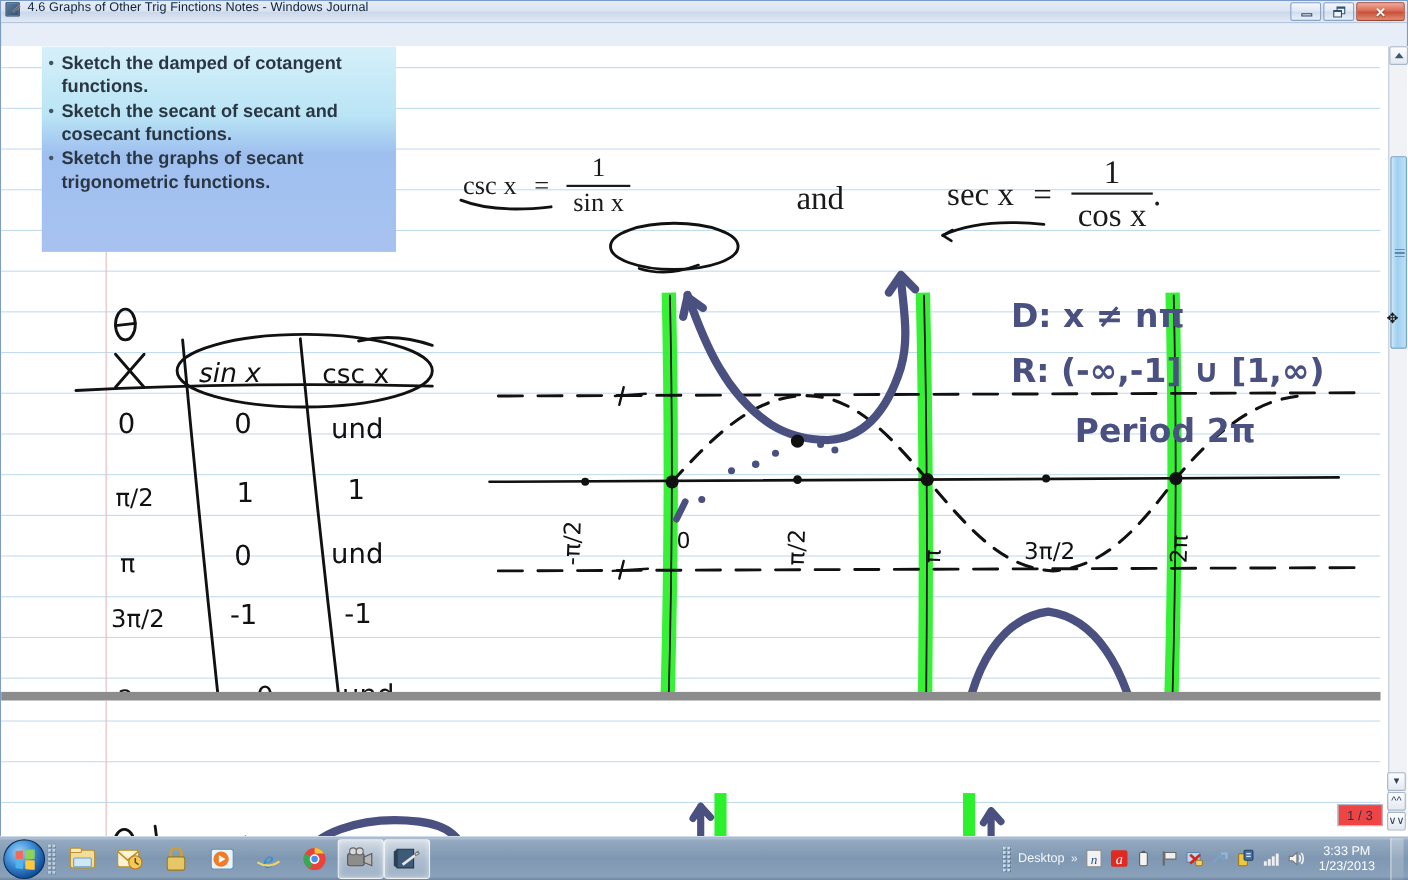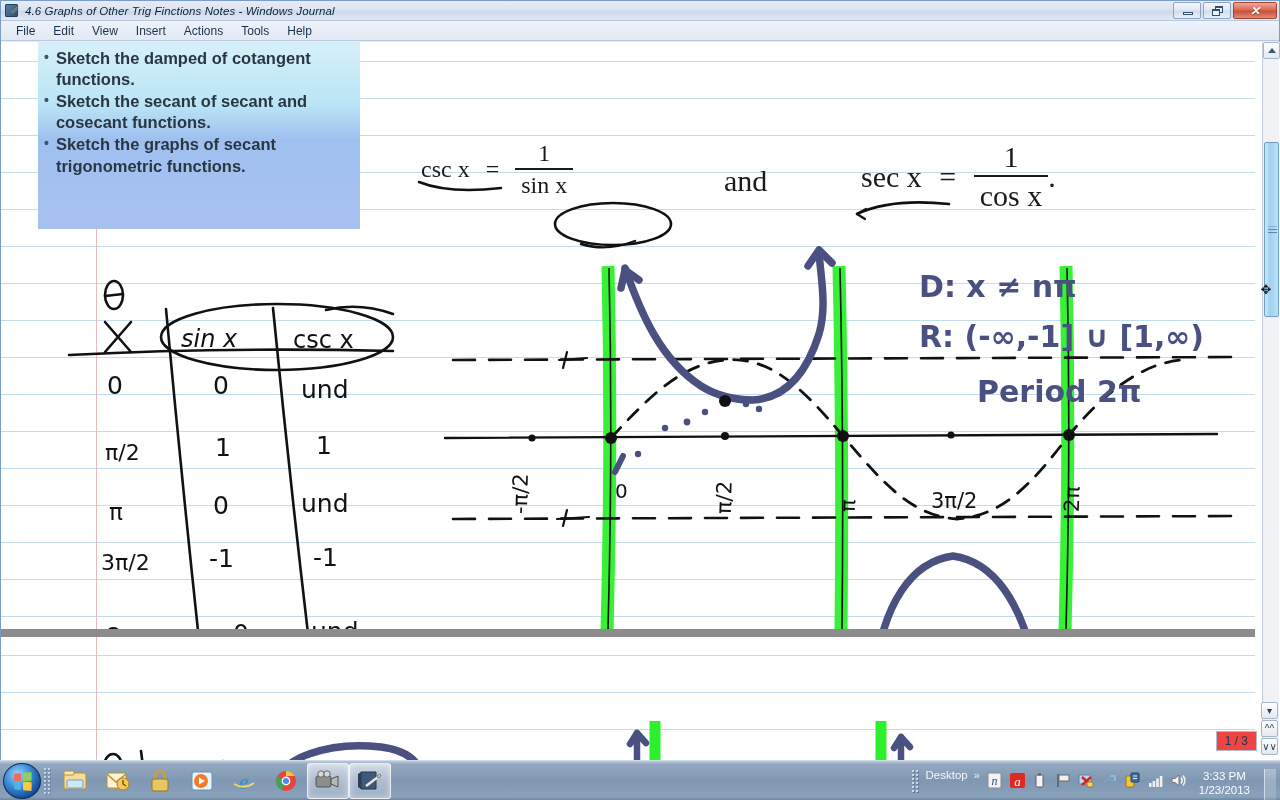--- a/index.html
+++ b/index.html
@@ -21,21 +21,21 @@
     position: absolute; left: 0; top: 0;
     width: 1280px; height: 760px;
     background: #e8eef7;
     border: 1px solid #7a9cc6;
   }
   .titlebar {
     position: relative;
     height: 20px;
     background: linear-gradient(to bottom, #e6ecf6 0%, #dbe4f1 45%, #ccd8ea 55%, #e2e9f4 100%);
     border-bottom: 1px solid #b5c6dd;
-    display: flex; align-items: center; font-style: italic;
+    display: flex; 
   }
   .title-icon {
     width: 16px; height: 15px; margin-left: 3px; margin-right: 5px;
     position: relative; flex: none;
   }
   .title-icon .book {
     position: absolute; left: 1px; top: 1px; width: 13px; height: 13px;
     background: linear-gradient(135deg, #5a7fa8, #33506e);
     border: 1px solid #24405c; border-radius: 1px;
   }
@@ -237,21 +237,21 @@
     position: relative;
   }
   .tb-icon.active {
     background: linear-gradient(to bottom, rgba(255,255,255,.55), rgba(255,255,255,.18));
     border: 1px solid rgba(255,255,255,.75);
     border-radius: 3px;
     box-shadow: inset 0 0 6px rgba(255,255,255,.5);
   }
 
   .tray {
-    margin-left: auto; height: 24px; display: flex; 
+    margin-left: auto; height: 24px; display: flex; align-items: center;
     padding-right: 4px; gap: 6px;
   }
   .tray-grip {
     width: 9px; height: 24px;
     background-image: radial-gradient(#cddbe9 40%, transparent 41%), radial-gradient(#5e7792 40%, transparent 41%);
     background-size: 4px 4px; background-position: 0 0, 1px 1px;
   }
   .tray-label { font-size: 11.5px; color: #f2f6fb; }
   .tray-chev { font-size: 11px; color: #eaf1f8; }
   .tray-icons { display: flex; align-items: center; gap: 6px; }
@@ -287,29 +287,20 @@
         <div class="win-btn">
             <span class="g-res1"></span>
             <span class="g-res2"></span>
           </div>
         <div class="win-btn close">
           <span class="g-x">✕</span>
         </div>
       </div>
     </div>
 
-    <div class="menubar">
-      <div class="menu-item">File</div>
-      <div class="menu-item">Edit</div>
-      <div class="menu-item">View</div>
-      <div class="menu-item">Insert</div>
-      <div class="menu-item">Actions</div>
-      <div class="menu-item">Tools</div>
-      <div class="menu-item">Help</div>
-    </div>
 
     <div class="doc-area">
 
       <div class="page" id="page1">
         <div class="rules">
           <div class="rule" style="top:19px"></div>
           <div class="rule" style="top:56px"></div>
           <div class="rule" style="top:93px"></div>
           <div class="rule" style="top:130px"></div>
           <div class="rule" style="top:167px"></div>

